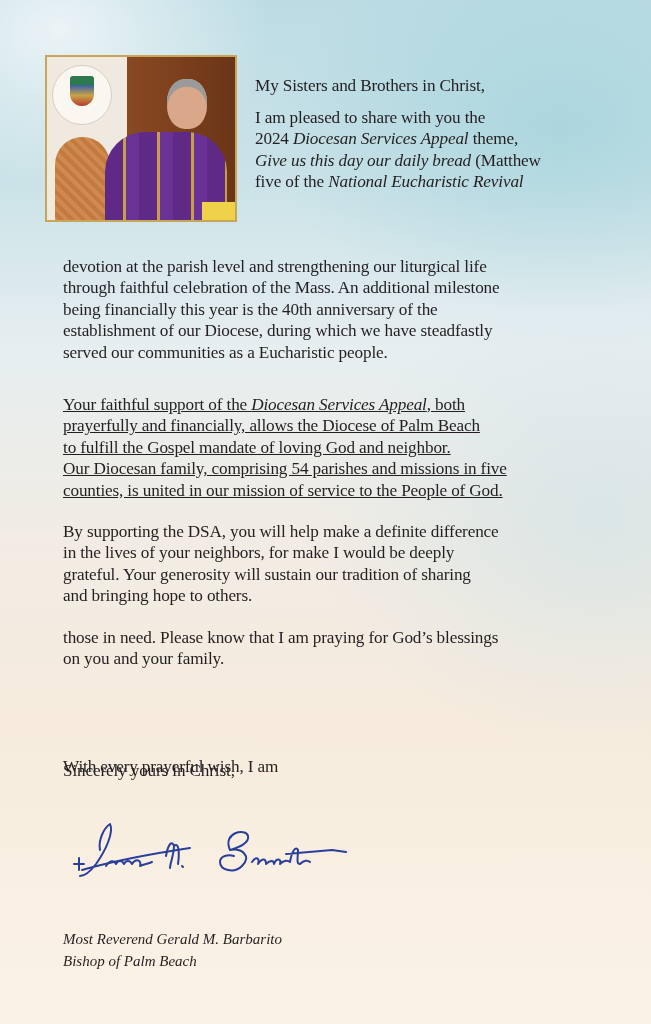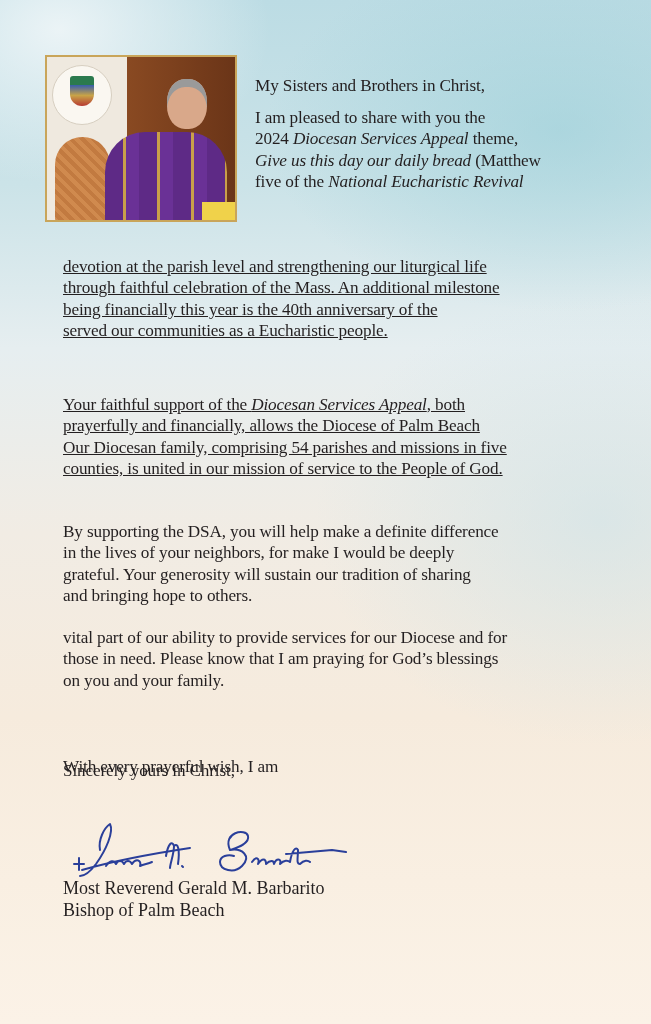--- a/index.html
+++ b/index.html
@@ -49,28 +49,28 @@
   }
   .photo .lectern {
     position:absolute; left:155px; top:145px; width:37px; height:22px; background:#f0d24a;
   }
   .text {
     position:absolute; font-size:17.2px; line-height:21.4px; letter-spacing:-0.15px;
   }
   .text i { font-style:italic; }
   .greeting { left:255px; top:75px; }
   .para1a { left:255px; top:107px; width:340px; }
-  .para1b { left:63px; top:256px; width:560px;text-decoration:underline; }
+  .para1b { left:63px; top:256px; width:560px; }
   .para2 { left:63px; top:394px; width:570px;text-decoration:underline; }
   .para3 { left:63px; top:521px; width:570px; }
   .para4 { left:63px; top:627px; width:570px; }
   .closing1 { left:63px; top:756px; }
   .closing2 { left:63px; top:760px; }
   .signature { position:absolute; left:70px; top:820px; width:290px; height:70px; }
-  .signer { position:absolute; left:63px; top:877px; font-size:18px; line-height:22px; }
+  .signer { position:absolute; left:63px; top:928px; font-size:15px; line-height:22px;font-style:italic; }
   .line { display:block; white-space:nowrap; }
 </style>
 </head>
 <body>
 
 <div class="page">
 
   <div class="photo">
     <div class="chair-back"></div>
     <div class="seal">
@@ -90,39 +90,40 @@
     <span class="line">I am pleased to share with you the</span>
     <span class="line"><span>2024 </span><i>Diocesan Services Appeal</i><span> theme,</span></span>
     <span class="line"><i>Give us this day our daily bread</i><span> (Matthew</span></span>
     <span class="line"><span>five of the </span><i>National Eucharistic Revival</i></span>
   </div>
 
   <div class="text para1b">
     <span class="line">devotion at the parish level and strengthening our liturgical life</span>
     <span class="line">through faithful celebration of the Mass. An additional milestone</span>
     <span class="line">being financially this year is the 40th anniversary of the</span>
+    <span class="line">establishment of our Diocese, during which we have steadfastly</span>
     <span class="line">served our communities as a Eucharistic people.</span>
   </div>
 
   <div class="text para2">
     <span class="line"><span>Your faithful support of the </span><i>Diocesan Services Appeal</i><span>, both</span></span>
     <span class="line">prayerfully and financially, allows the Diocese of Palm Beach</span>
+    <span class="line">to fulfill the Gospel mandate of loving God and neighbor.</span>
     <span class="line">Our Diocesan family, comprising 54 parishes and missions in five</span>
     <span class="line">counties, is united in our mission of service to the People of God.</span>
   </div>
 
   <div class="text para3">
     <span class="line">By supporting the DSA, you will help make a definite difference</span>
     <span class="line">in the lives of your neighbors, for make I would be deeply</span>
     <span class="line">grateful. Your generosity will sustain our tradition of sharing</span>
     <span class="line">and bringing hope to others.</span>
   </div>
 
   <div class="text para4">
-    <span class="line">vital part of our ability to provide services for our Diocese and for</span>
     <span class="line">those in need. Please know that I am praying for God’s blessings</span>
     <span class="line">on you and your family.</span>
   </div>
 
   <div class="text closing1">
     <span class="line">With every prayerful wish, I am</span>
   </div>
   <div class="text closing2">
     <span class="line">Sincerely yours in Christ,</span>
   </div>

